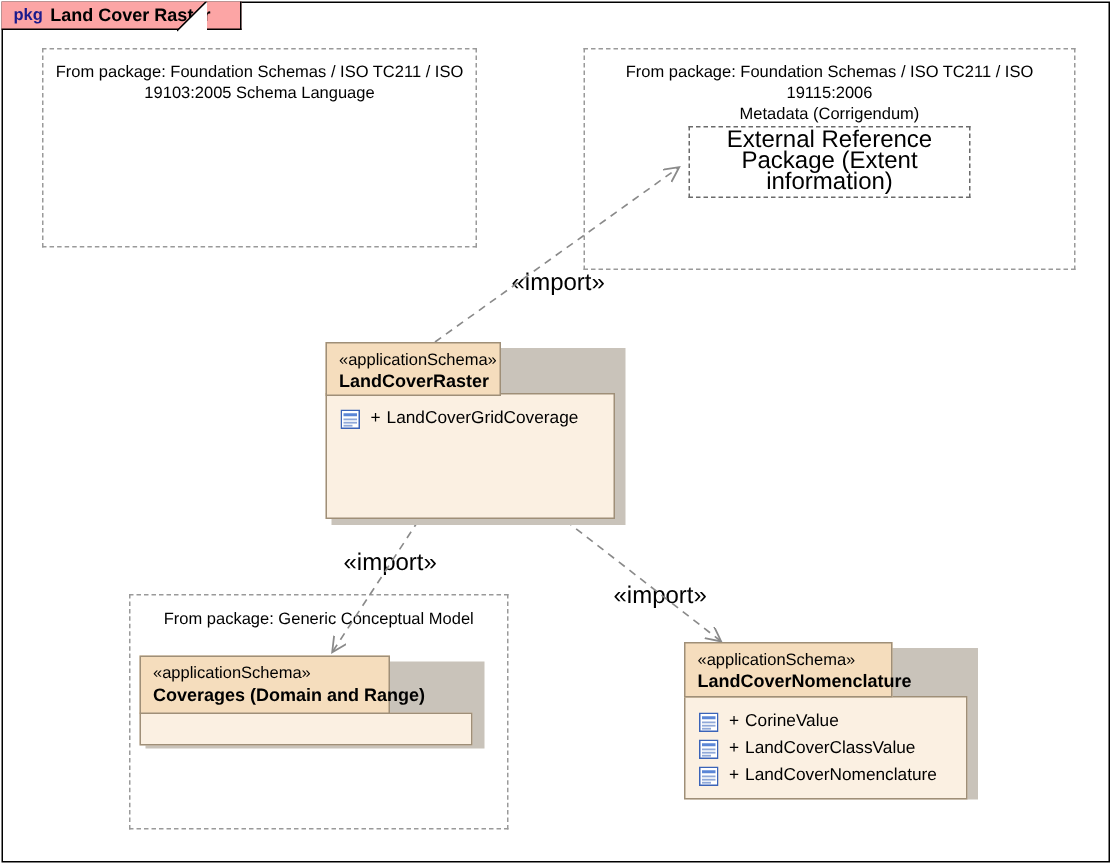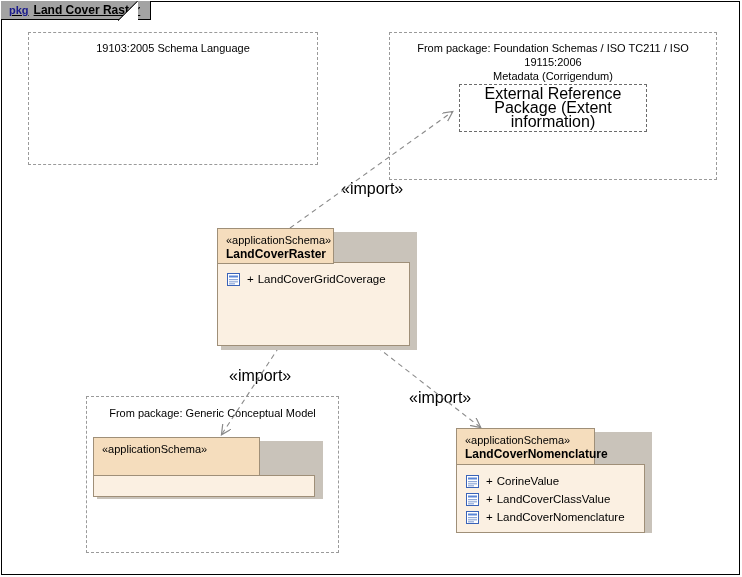--- a/index.html
+++ b/index.html
@@ -27,29 +27,28 @@
     border: 1px solid #000000;
     box-sizing: border-box;
   }
   
   .frame-tab {
     position: absolute;
     left: 1px;
     top: 1px;
     height: 19px;
     box-sizing: border-box;
-    background: #a3a3a3;
+    background: #fca5a5;
     display: flex;
     align-items: center;
     padding-left: 8px;
-    padding-right: 10px;
+    padding-right: 20px;
     white-space: nowrap;
     border-bottom: 1px solid #000000;
     border-right: 1px solid #000000;
-    text-decoration: underline;
   }
   .frame-tab-corner {
     position: absolute;
     left: 118px;
     top: 1px;
     width: 22px;
     height: 20px;
     overflow: hidden;
   }
   .tab-kind {
@@ -211,20 +210,21 @@
   <div class="frame-tab-corner">
     <svg width="22" height="20" viewBox="0 0 22 20">
       <path d="M0,20 L20,0" stroke="#000000" stroke-width="1" fill="none"></path>
       <path d="M0,20 L20,0 L20,20 Z" fill="#ffffff" stroke="none"></path>
       <path d="M0,19.5 L19.6,0" stroke="#000000" stroke-width="1" fill="none"></path>
     </svg>
   </div>
 
   <div class="pkg-dashed" style="left:28px; top:32px; width:290px; height:133px;">
     <div class="pkg-dashed-label" style="top:8px;">
+      <div>From package: Foundation Schemas / ISO TC211 / ISO</div>
       <div>19103:2005 Schema Language</div>
     </div>
   </div>
 
   <div class="pkg-dashed" style="left:389px; top:32px; width:328px; height:148px;">
     <div class="pkg-dashed-label" style="top:8px;">
       <div>From package: Foundation Schemas / ISO TC211 / ISO 19115:2006</div>
       <div>Metadata (Corrigendum)</div>
     </div>
   </div>
@@ -281,20 +281,21 @@
       <div class="stereotype">«applicationSchema»</div>
       <div class="pkg-title">LandCoverRaster</div>
     </div>
   </div>
 
   <div class="uml-pkg" style="left:93px; top:437px; width:229px; height:62px; z-index:6;">
     <div class="pkg-shadow" style="left:4px; top:4px; width:226px; height:58px;"></div>
     <div class="pkg-body" style="top:38px; width:222px; height:22px;"></div>
     <div class="pkg-tab" style="width:167px; height:39px;">
       <div class="stereotype">«applicationSchema»</div>
+      <div class="pkg-title">Coverages (Domain and Range)</div>
     </div>
   </div>
 
   <div class="uml-pkg" style="left:456px; top:428px; width:194px; height:105px; z-index:6;">
     <div class="pkg-shadow" style="left:4px; top:4px; width:192px; height:101px;"></div>
     <div class="pkg-body" style="top:36px; width:189px; height:69px;">
       <div class="member-list">
         <div class="member-row">
           <svg class="class-icon" viewBox="0 0 13 13">
             <rect x="0.5" y="0.5" width="12" height="12" fill="#ffffff" stroke="#3a63b8" stroke-width="1"></rect>

